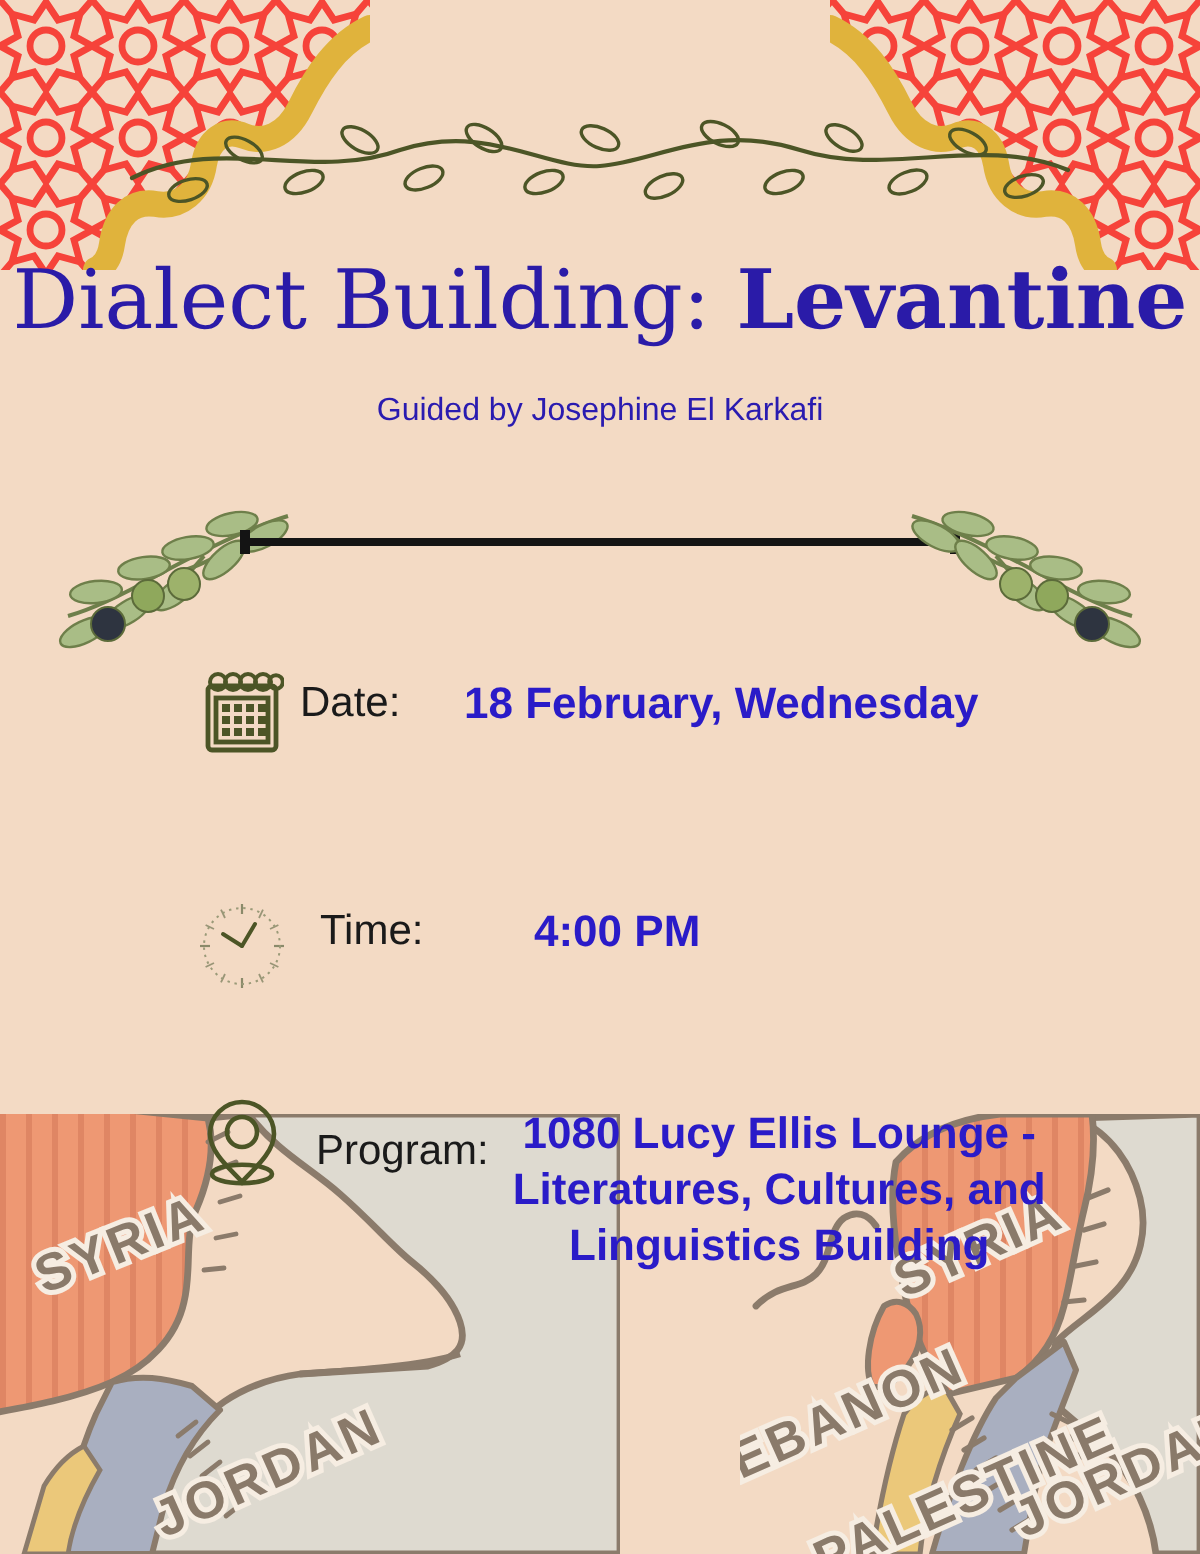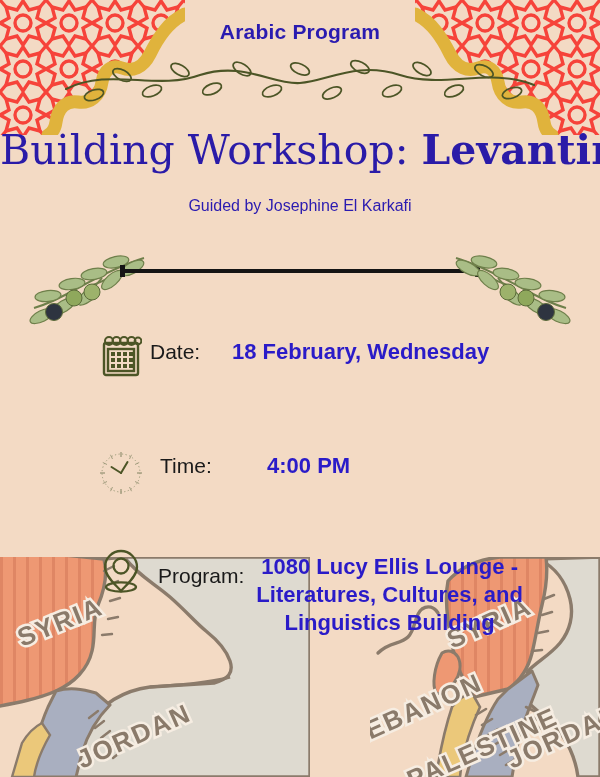--- a/index.html
+++ b/index.html
@@ -118,21 +118,20 @@
     <svg width="185" height="135" viewBox="0 0 185 135">
       <g clip-path="url(#clipL)">
         <rect width="185" height="135" fill="url(#stars)"></rect>
       </g>
       <path d="M185 14 C168 22 158 38 150 54 C143 68 132 72 122 68
                C112 64 104 70 102 82 C100 96 90 104 78 102
                C66 100 58 108 56 122 C55 129 52 133 48 135" fill="none" stroke="#E0B33C" stroke-width="13" stroke-linecap="round"></path>
     </svg>
   </div>
 
-  <div class="kicker">Arabic Program</div>
 
   <div class="vine">
     <svg width="480" height="50" viewBox="0 0 480 50">
       <g fill="none" stroke="#4C5526" stroke-width="2.1" stroke-linecap="round">
         <path d="M6 34 C50 12 96 36 140 20 C184 6 212 30 240 28 C268 26 296 6 340 20 C384 34 430 12 474 30"></path>
         <g stroke-width="1.7">
           <ellipse cx="34" cy="40" rx="10" ry="5" transform="rotate(-18 34 40)"></ellipse>
           <ellipse cx="62" cy="20" rx="10" ry="5" transform="rotate(28 62 20)"></ellipse>
           <ellipse cx="92" cy="36" rx="10" ry="5" transform="rotate(-20 92 36)"></ellipse>
           <ellipse cx="120" cy="15" rx="10" ry="5" transform="rotate(30 120 15)"></ellipse>
@@ -145,21 +144,21 @@
           <ellipse cx="332" cy="36" rx="10" ry="5" transform="rotate(-20 332 36)"></ellipse>
           <ellipse cx="362" cy="14" rx="10" ry="5" transform="rotate(30 362 14)"></ellipse>
           <ellipse cx="394" cy="36" rx="10" ry="5" transform="rotate(-22 394 36)"></ellipse>
           <ellipse cx="424" cy="16" rx="10" ry="5" transform="rotate(28 424 16)"></ellipse>
           <ellipse cx="452" cy="38" rx="10" ry="5" transform="rotate(-18 452 38)"></ellipse>
         </g>
       </g>
     </svg>
   </div>
 
-  <div class="title"><span>Building Workshop: </span><b>Levantine</b></div>
+  <div class="title"><span>Dialect Building: </span><b>Levantine</b></div>
 
   <div class="subtitle">Guided by Josephine El Karkafi</div>
 
   <div class="divider-wrap">
     <div class="olive l">
       <svg width="120" height="80" viewBox="0 0 120 80">
         <g stroke="#6E7F4A" stroke-width="2" fill="none">
           <path d="M116 4 C96 10 72 22 50 34 C34 43 20 50 6 54"></path>
           <path d="M96 14 C86 22 74 28 62 32"></path>
           <path d="M74 24 C66 34 56 42 46 48"></path>

